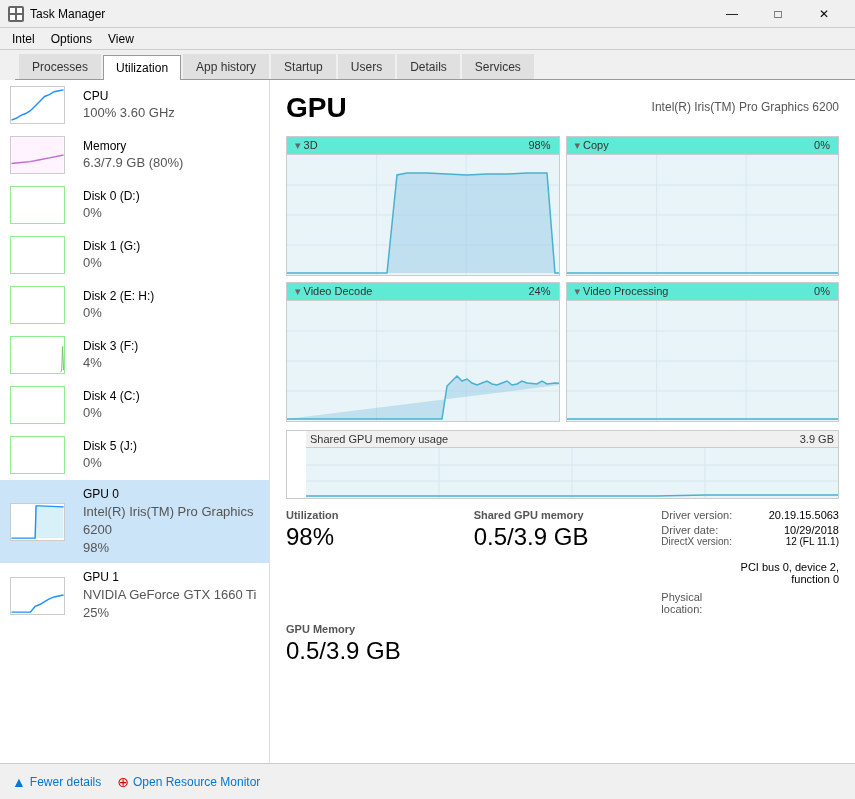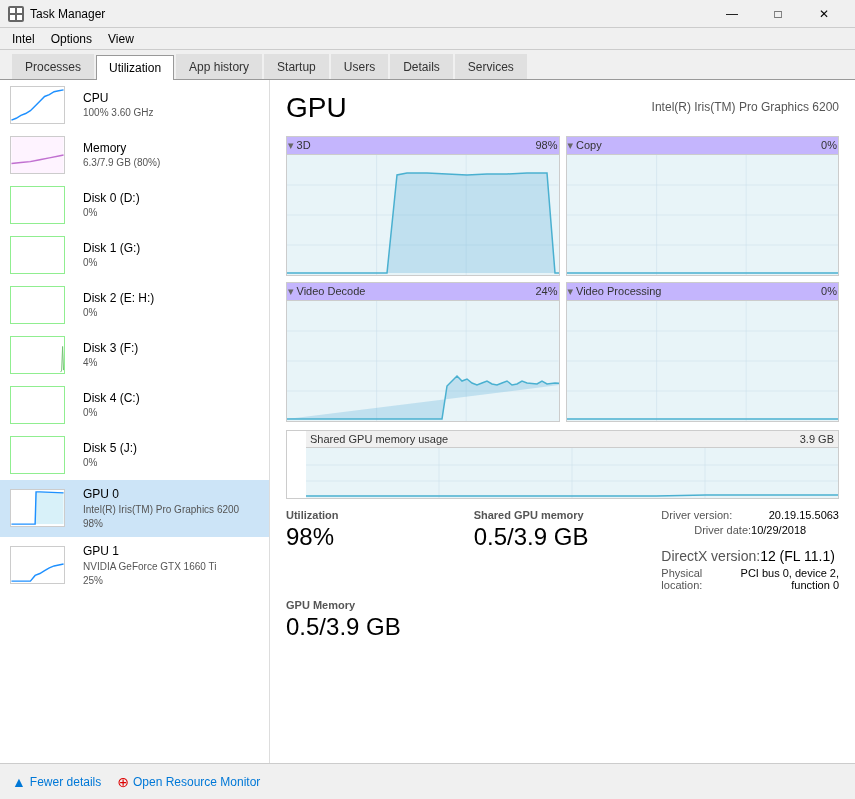--- a/index.html
+++ b/index.html
@@ -31,21 +31,22 @@
     }
     .menu-item { padding: 2px 8px; font-size: 12px; cursor: pointer; }
 
     
     .tab-bar {
       height: 30px;
       background: #f0f0f0;
       display: flex;
       align-items: flex-end;
       border-bottom: 1px solid #999;
-      padding: 0 12px;
+      padding: 0 4px;
+      margin-left: 15px;
     }
     .tab {
       padding: 5px 12px;
       font-size: 12px;
       cursor: pointer;
       border: 1px solid transparent;
       border-bottom: none;
       margin-right: 2px;
       background: #e0e0e0;
       color: #333;
@@ -88,62 +89,62 @@
       height: 38px;
       border: 1px solid #ccc;
       margin-right: 10px;
       flex-shrink: 0;
       position: relative;
       overflow: hidden;
       background: #fff;
     }
     .sidebar-label { font-size: 12px; color: #000; line-height: 1.4; }
     .sidebar-label .name { font-weight: normal; }
-    .sidebar-label .value { color: #555; font-size: 10px; }
+    .sidebar-label .value { color: #555; font-size: 13px; }
 
     
     .thumb-cpu { background: #fff; }
     .thumb-cpu svg { width: 100%; height: 100%; }
 
     
     .content {
       flex: 1;
       padding: 12px 16px;
       background: #fff;
       overflow-y: auto;
     }
 
     .content-header {
       display: flex;
       justify-content: space-between;
       align-items: flex-start;
       margin-bottom: 12px;
     }
-    .gpu-title { font-size: 28px; font-weight: 400; color: #000; }
+    .gpu-title { font-size: 28px; font-weight: 700; color: #000; }
     .gpu-model { font-size: 12px; color: #555; text-align: right; padding-top: 8px; }
 
     
     .charts-grid {
       display: grid;
       grid-template-columns: 1fr 1fr;
       gap: 6px;
       margin-bottom: 8px;
     }
     .chart-container {
       border: 1px solid #ccc;
       background: #e8f4f8;
       position: relative;
     }
     .chart-label-bar {
       display: flex;
       justify-content: space-between;
-      padding: 2px 1px;
+      padding: 2px 8px;
       font-size: 11px;
       color: #333;
-      background: #c4b5fd;
+      background: #5eead4;
       border-bottom: 1px solid #ccc;
     }
     .chart-label-bar .arrow { color: #666; margin-right: 3px; }
     .chart-canvas {
       width: 100%;
       height: 120px;
       position: relative;
       overflow: hidden;
     }
 
@@ -484,30 +485,30 @@
       <div>
         <div class="stat-label">Shared GPU memory</div>
         <div class="stat-value small">0.5/3.9 GB</div>
       </div>
 
       <div>
         <div style="display:flex; justify-content:space-between; font-size:11px; margin-bottom:3px;">
           <span style="color:#555;">Driver version:</span>
           <span style="color:#000;">20.19.15.5063</span>
         </div>
-        <div style="display:flex; justify-content:center; font-size:11px; margin-bottom:12px;">
+        <div style="display:flex; justify-content:space-between; font-size:11px; margin-bottom:0;">
           <span style="color:#555;">Driver date:</span>
           <span style="color:#000;">10/29/2018</span>
         </div>
-        <div style="display:flex; font-size:14px; margin-bottom:3px;">
+        <div style="display:flex; justify-content:space-between; font-size:10px; margin-bottom:14px;">
           <span style="color:#555;">DirectX version:</span>
           <span style="color:#000;">12 (FL 11.1)</span>
         </div>
         <div style="display:flex; justify-content:space-between; font-size:11px;">
-          <span style="color:#555;">Physical location:</span>
+          <span style="color:#555;margin-top:30px;">Physical location:</span>
           <span style="color:#000; text-align:right;">PCI bus 0, device 2, function 0</span>
         </div>
       </div>
     </div>
 
     <div style="margin-top: 8px;">
       <div class="stat-label">GPU Memory</div>
       <div class="stat-value small">0.5/3.9 GB</div>
     </div>
 

